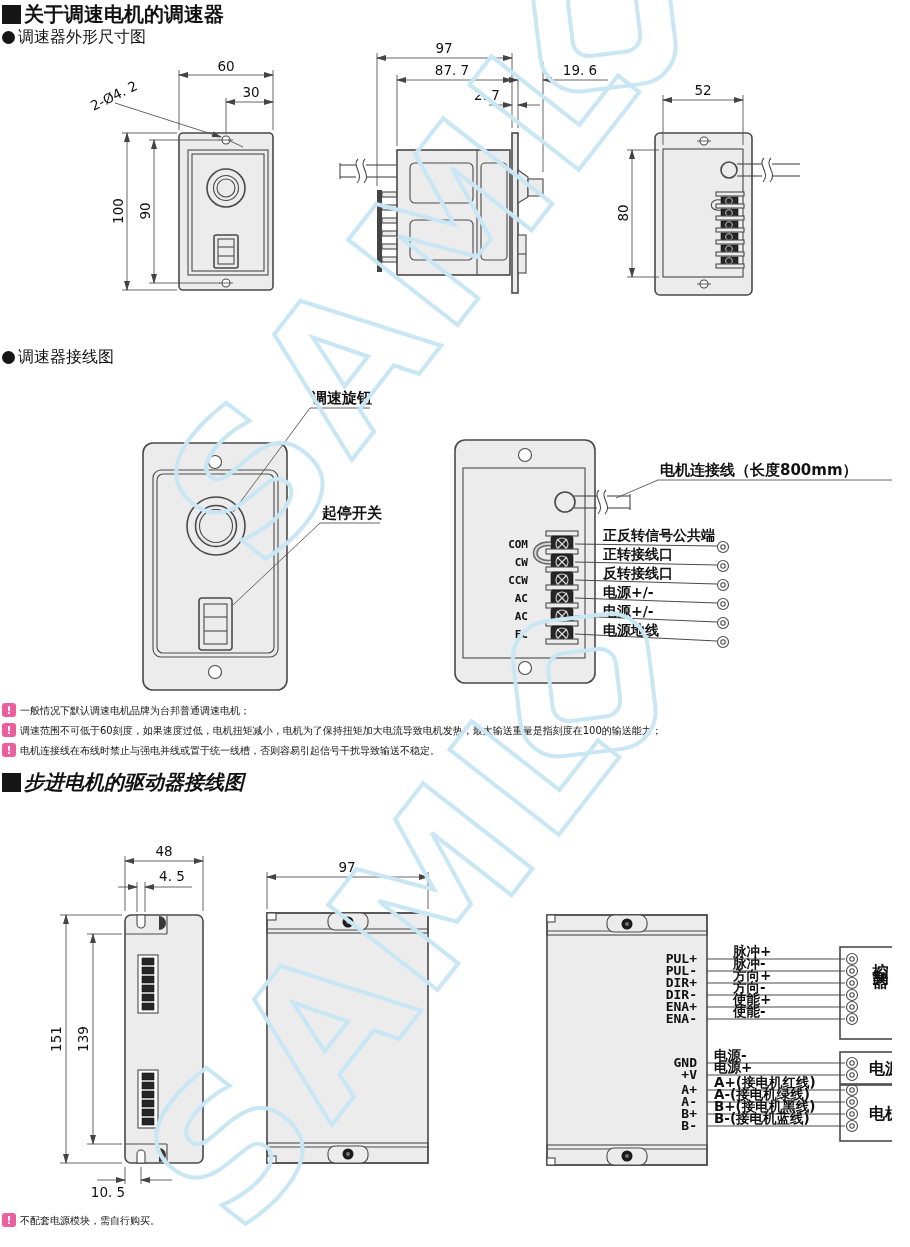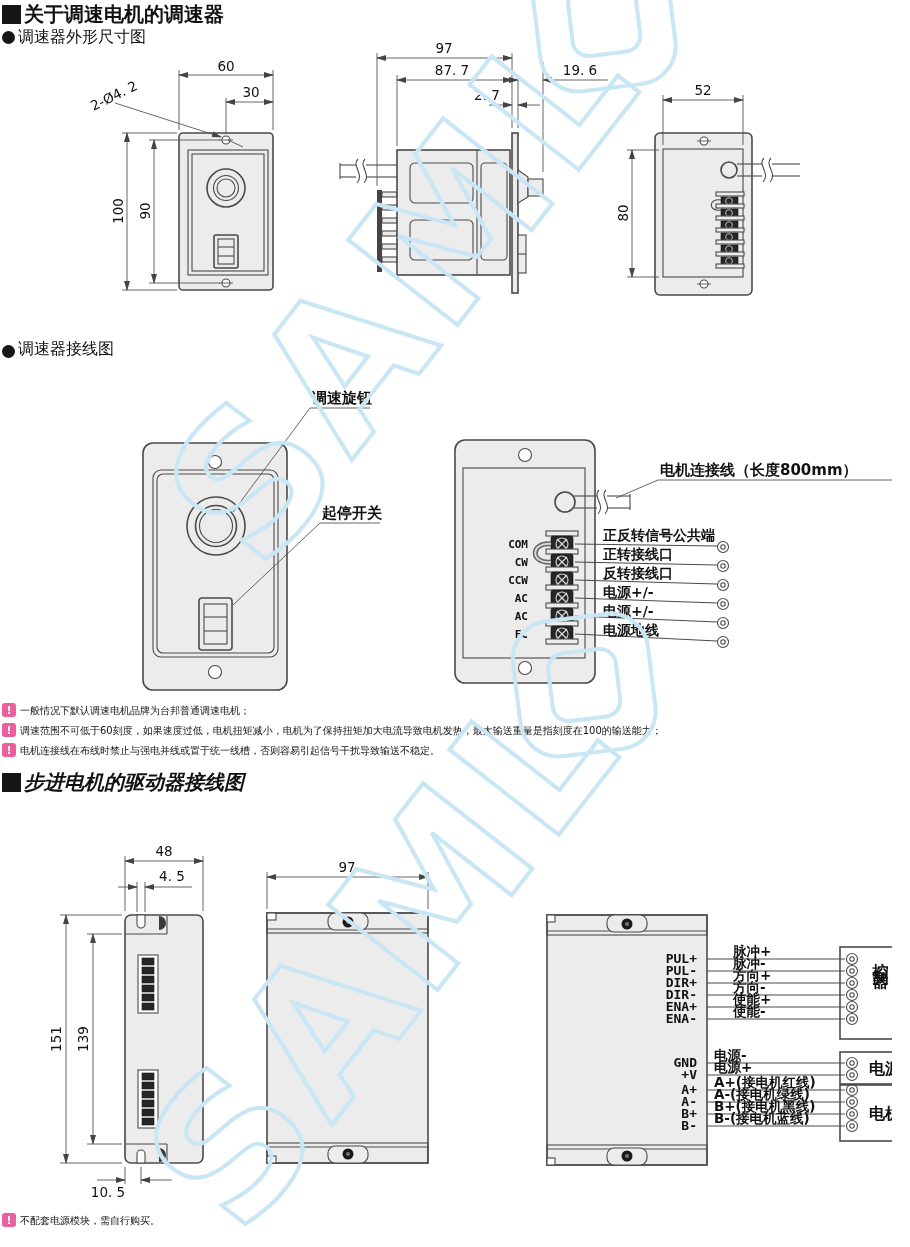--- a/index.html
+++ b/index.html
@@ -175,21 +175,21 @@
       <line class="dim" x1="743" y1="145" x2="743" y2="95"></line>
       <line class="dim" x1="663" y1="100" x2="743" y2="100" marker-start="url(#ar1)" marker-end="url(#ar1)"></line>
       <text class="dt" x="703" y="95">52</text>
       <line class="dim" x1="659" y1="150" x2="627" y2="150"></line>
       <line class="dim" x1="659" y1="277" x2="627" y2="277"></line>
       <line class="dim" x1="632" y1="150" x2="632" y2="277" marker-start="url(#ar1)" marker-end="url(#ar1)"></line>
       <text class="dt" transform="translate(628,213) rotate(-90)">80</text>
     </g>
   </svg>
 
-  <div class="abs h2" style="left:2px;top:340px;align-items:flex-end;">
+  <div class="abs h2" style="left:2px;top:348px;">
     <span class="ci"></span>
     <span>调速器接线图</span>
   </div>
 
   <svg class="abs" style="left:0;top:390px;" width="910" height="310" viewBox="0 390 910 310">
     <defs>
       <marker id="ar2" viewBox="0 0 10 6" refX="9" refY="3" markerWidth="10" markerHeight="6" orient="auto-start-reverse" markerUnits="userSpaceOnUse">
         <path d="M0,0L10,3L0,6z" fill="#444"></path>
       </marker>
     </defs>

